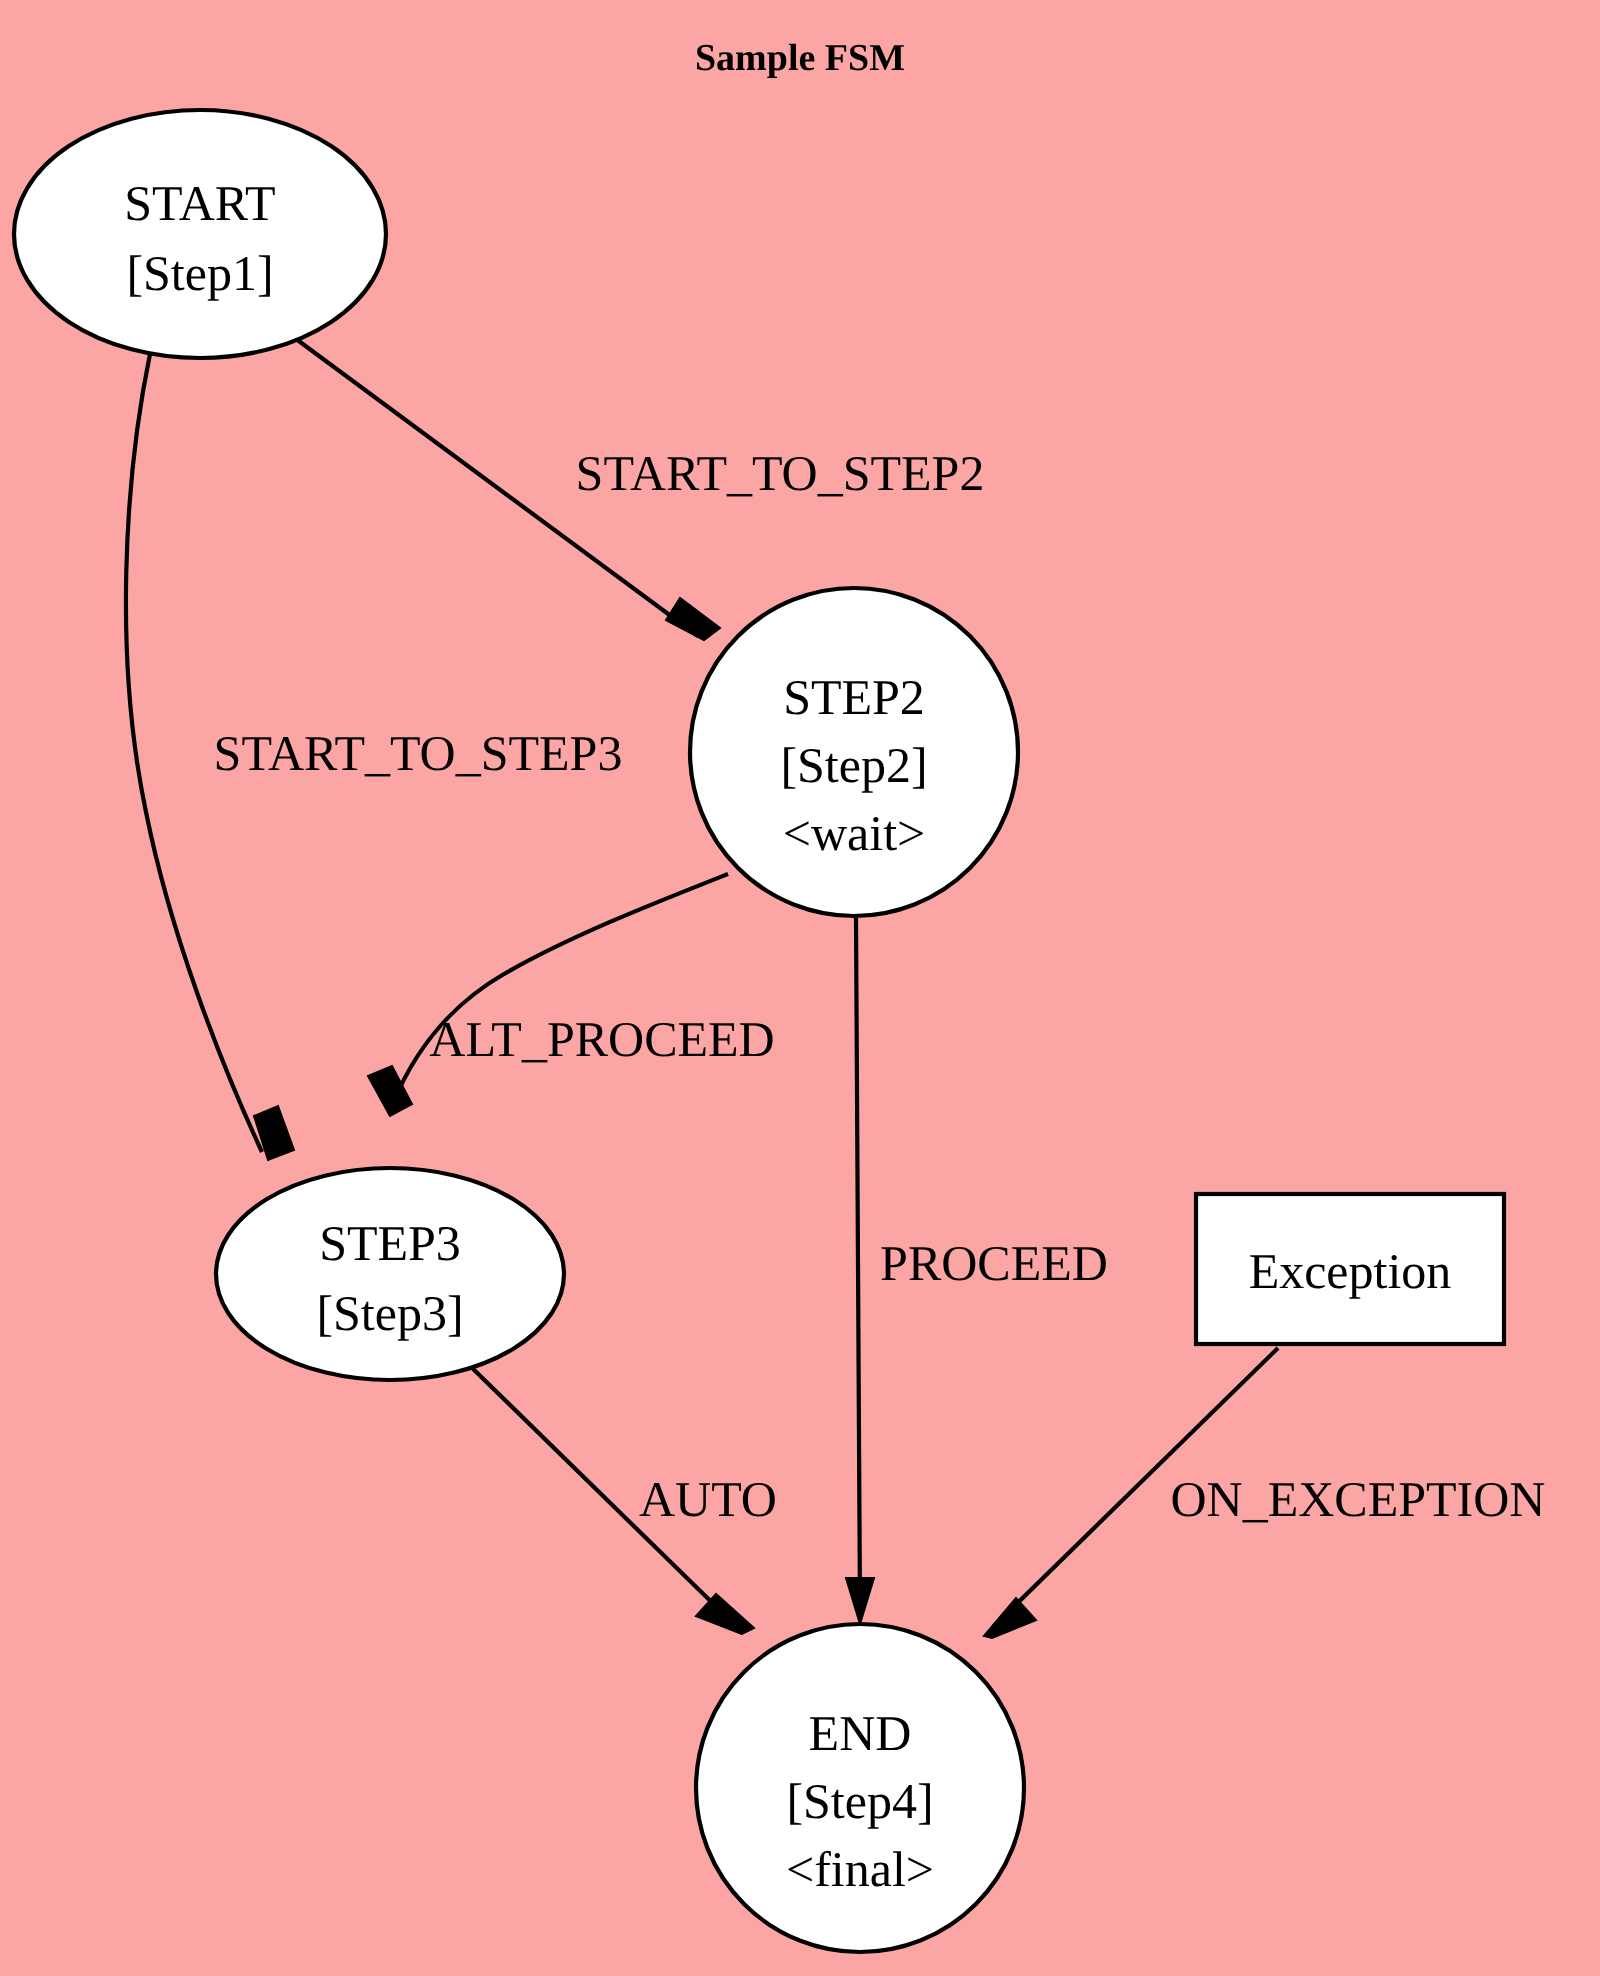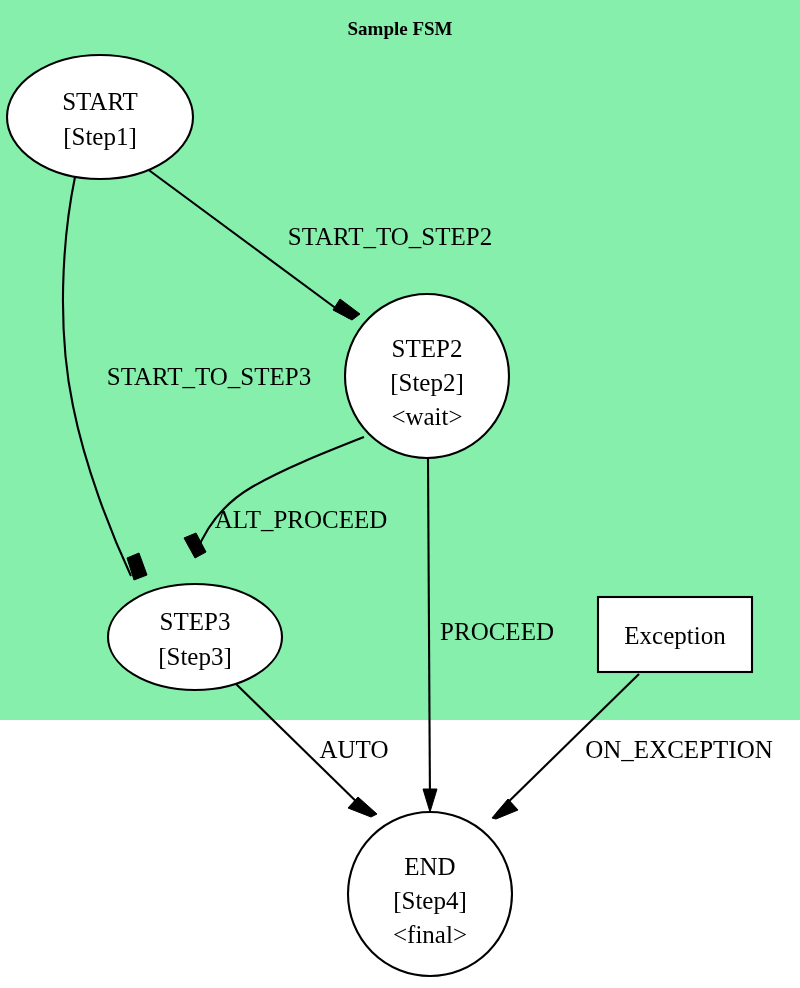--- a/index.html
+++ b/index.html
@@ -9,22 +9,22 @@
   }
   body {
     width: 800px;
     height: 988px;
     font-family: "Liberation Serif", "DejaVu Serif", serif;
     overflow: hidden;
   }
   #canvas {
     position: relative;
     width: 800px;
-    height: 720px;
-    background: #86efac;
+    height: 988px;
+    background: #fca5a5;
   }
   svg#graph {
     display: block;
     width: 800px;
     height: 988px;
   }
   .node-shape {
     fill: #ffffff;
     stroke: #000000;
     stroke-width: 2.1;

